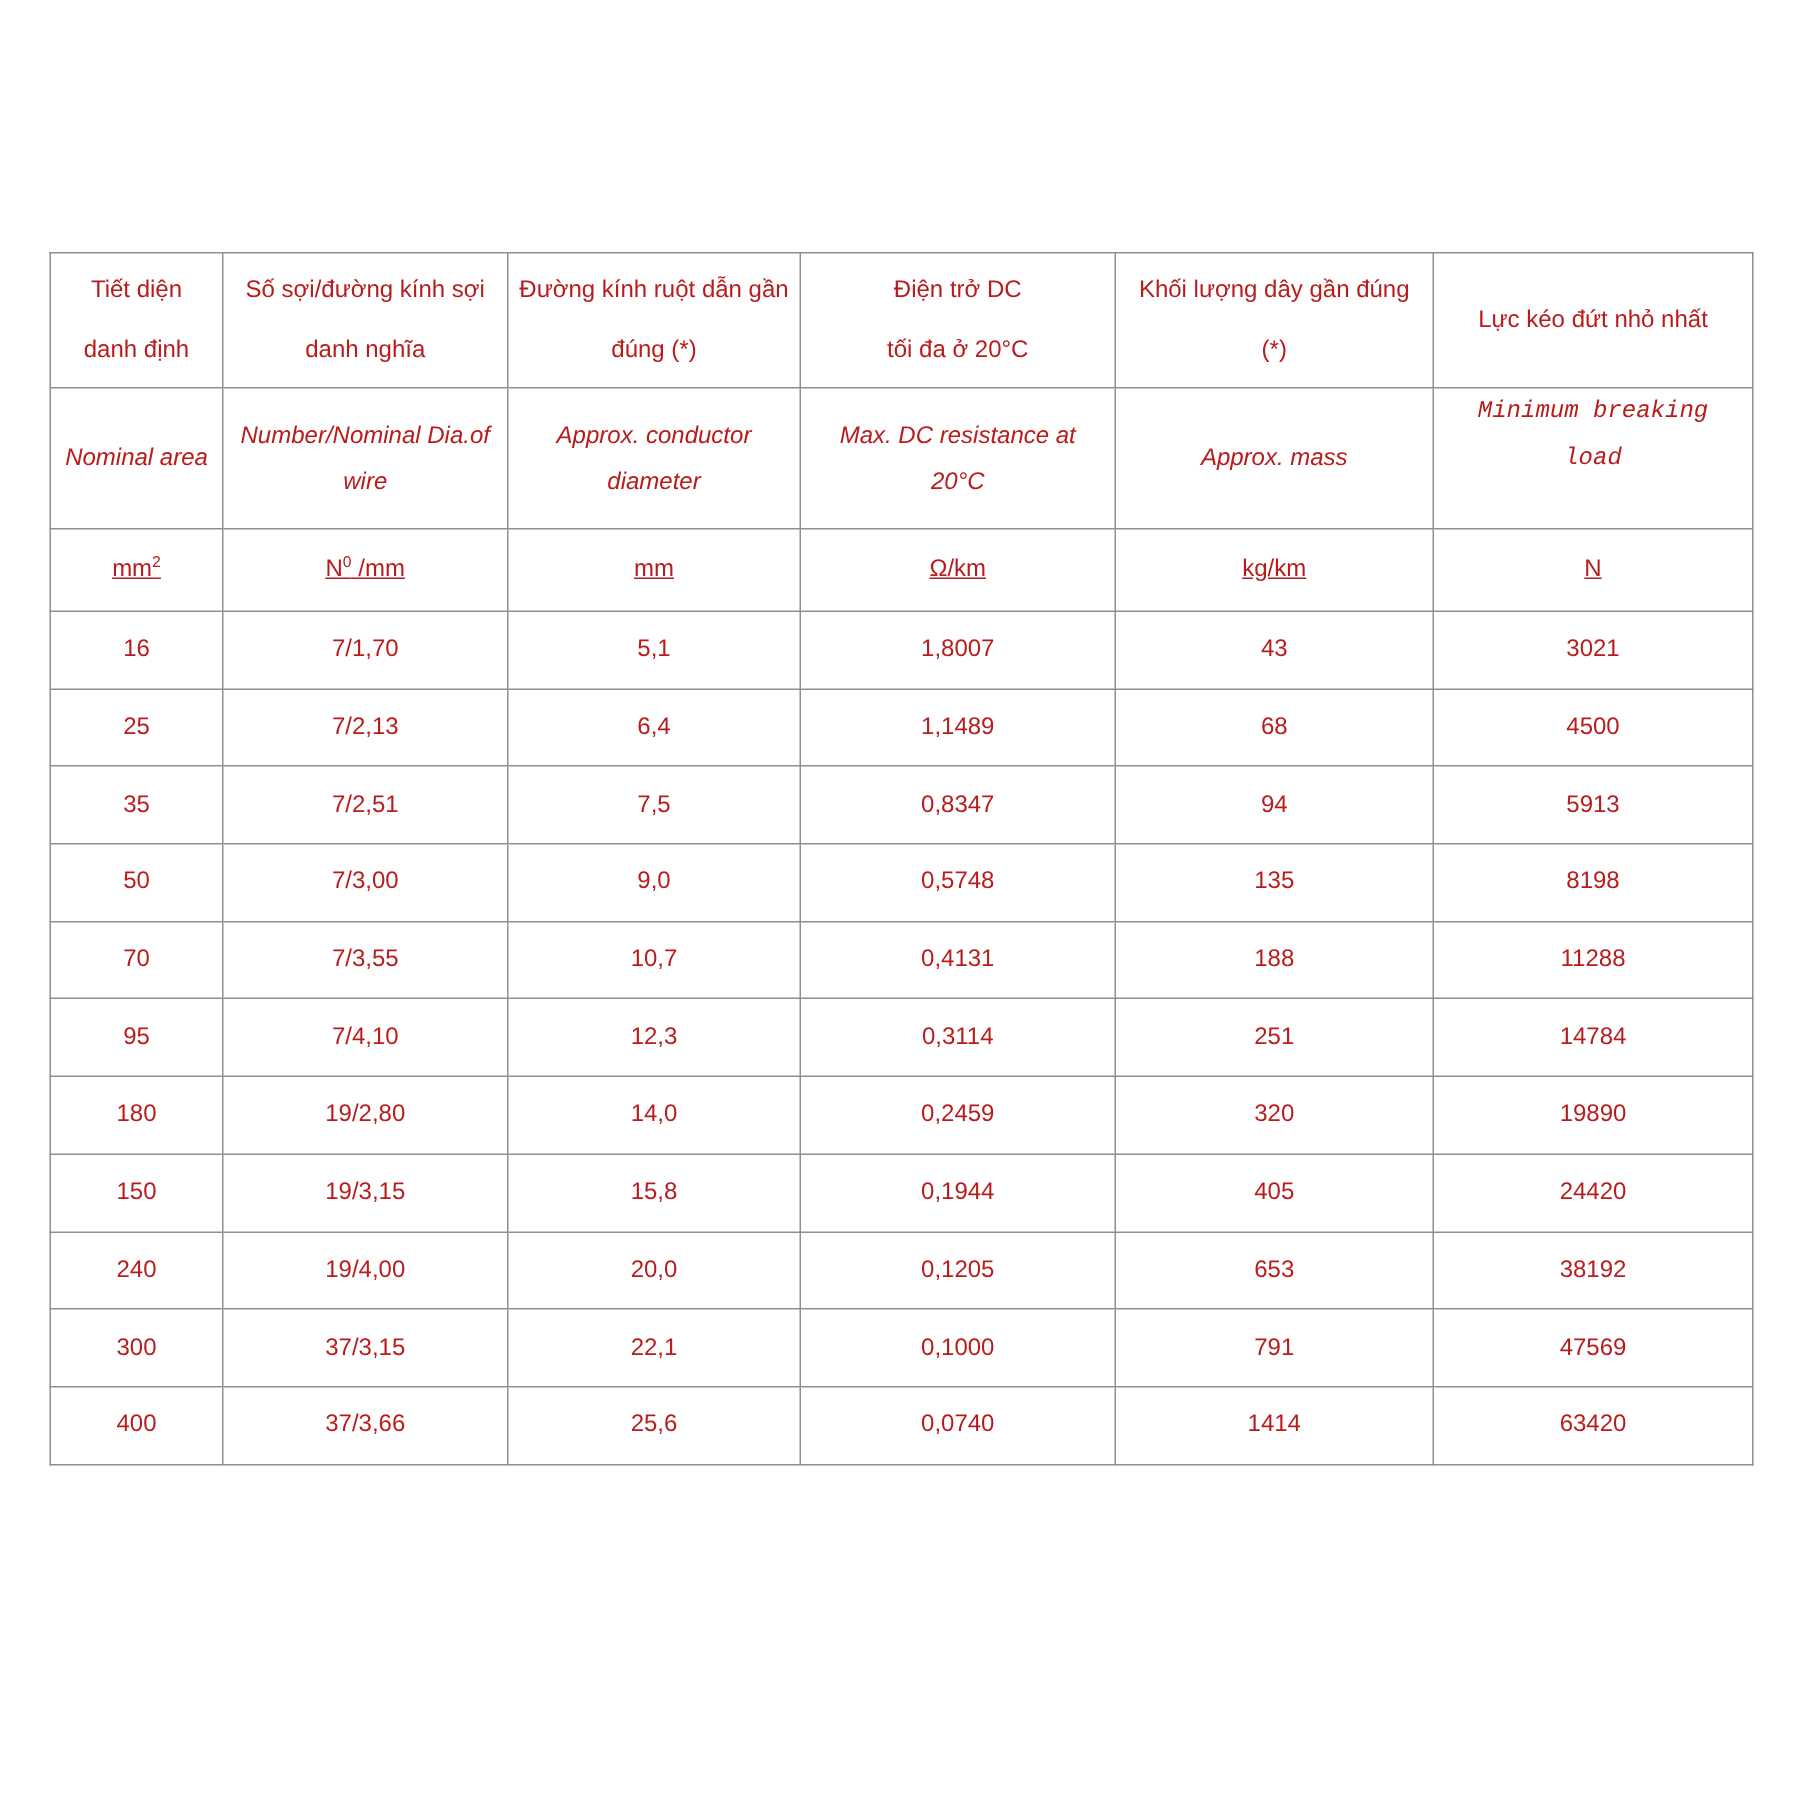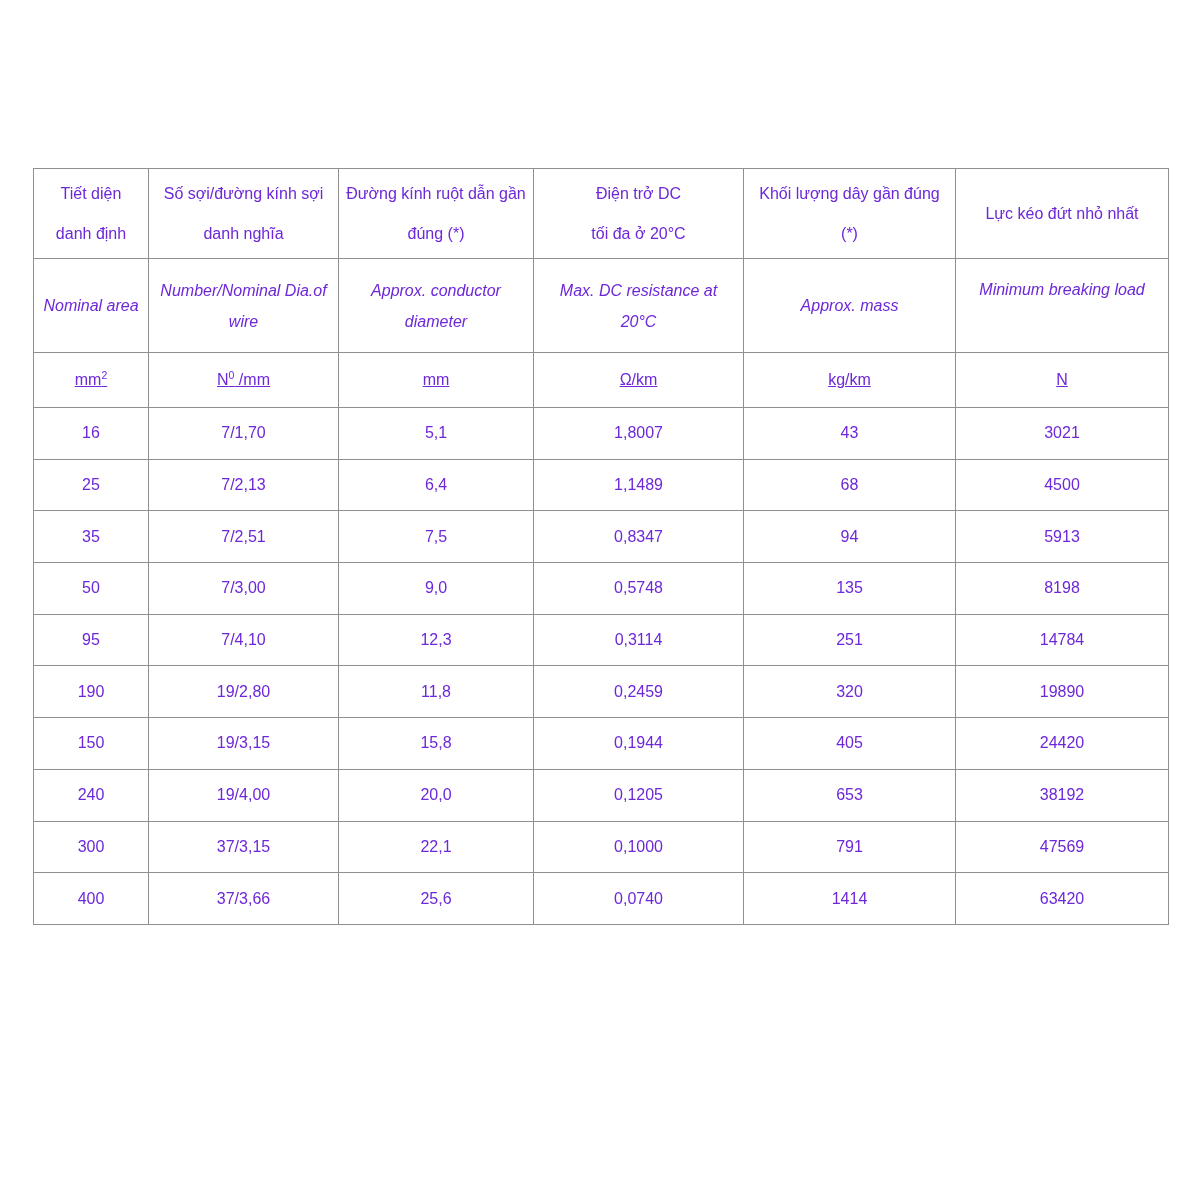--- a/index.html
+++ b/index.html
@@ -12,21 +12,21 @@
   }
   .table-wrap {
     position: absolute;
     left: 33px;
     top: 168px;
   }
   table.spec {
     border-collapse: collapse;
     table-layout: fixed;
     width: 1135px;
-    color: #6d28d9;
+    color: #b91c1c;
   }
   table.spec td {
     border: 1px solid #8f8f8f;
     text-align: center;
     vertical-align: middle;
     padding: 0 6px;
     font-size: 16px;
     overflow: hidden;
   }
   tr.vi-row td {
@@ -45,20 +45,21 @@
   tr.data-row td {
     height: 50.7px;
   }
   .multiline {
     white-space: pre-line;
     display: inline-block;
   }
   .shift-up {
     position: relative;
     top: -16px;
+    font-family: Liberation Mono, monospace;
   }
   .sup {
     font-size: 10.5px;
     vertical-align: super;
     line-height: 0;
   }
 </style>
 </head>
 <body>
 
@@ -131,31 +132,39 @@
       </tr>
       <tr class="data-row">
         <td>50</td>
         <td>7/3,00</td>
         <td>9,0</td>
         <td>0,5748</td>
         <td>135</td>
         <td>8198</td>
       </tr>
       <tr class="data-row">
+        <td>70</td>
+        <td>7/3,55</td>
+        <td>10,7</td>
+        <td>0,4131</td>
+        <td>188</td>
+        <td>11288</td>
+      </tr>
+      <tr class="data-row">
         <td>95</td>
         <td>7/4,10</td>
         <td>12,3</td>
         <td>0,3114</td>
         <td>251</td>
         <td>14784</td>
       </tr>
       <tr class="data-row">
-        <td>190</td>
+        <td>180</td>
         <td>19/2,80</td>
-        <td>11,8</td>
+        <td>14,0</td>
         <td>0,2459</td>
         <td>320</td>
         <td>19890</td>
       </tr>
       <tr class="data-row">
         <td>150</td>
         <td>19/3,15</td>
         <td>15,8</td>
         <td>0,1944</td>
         <td>405</td>

